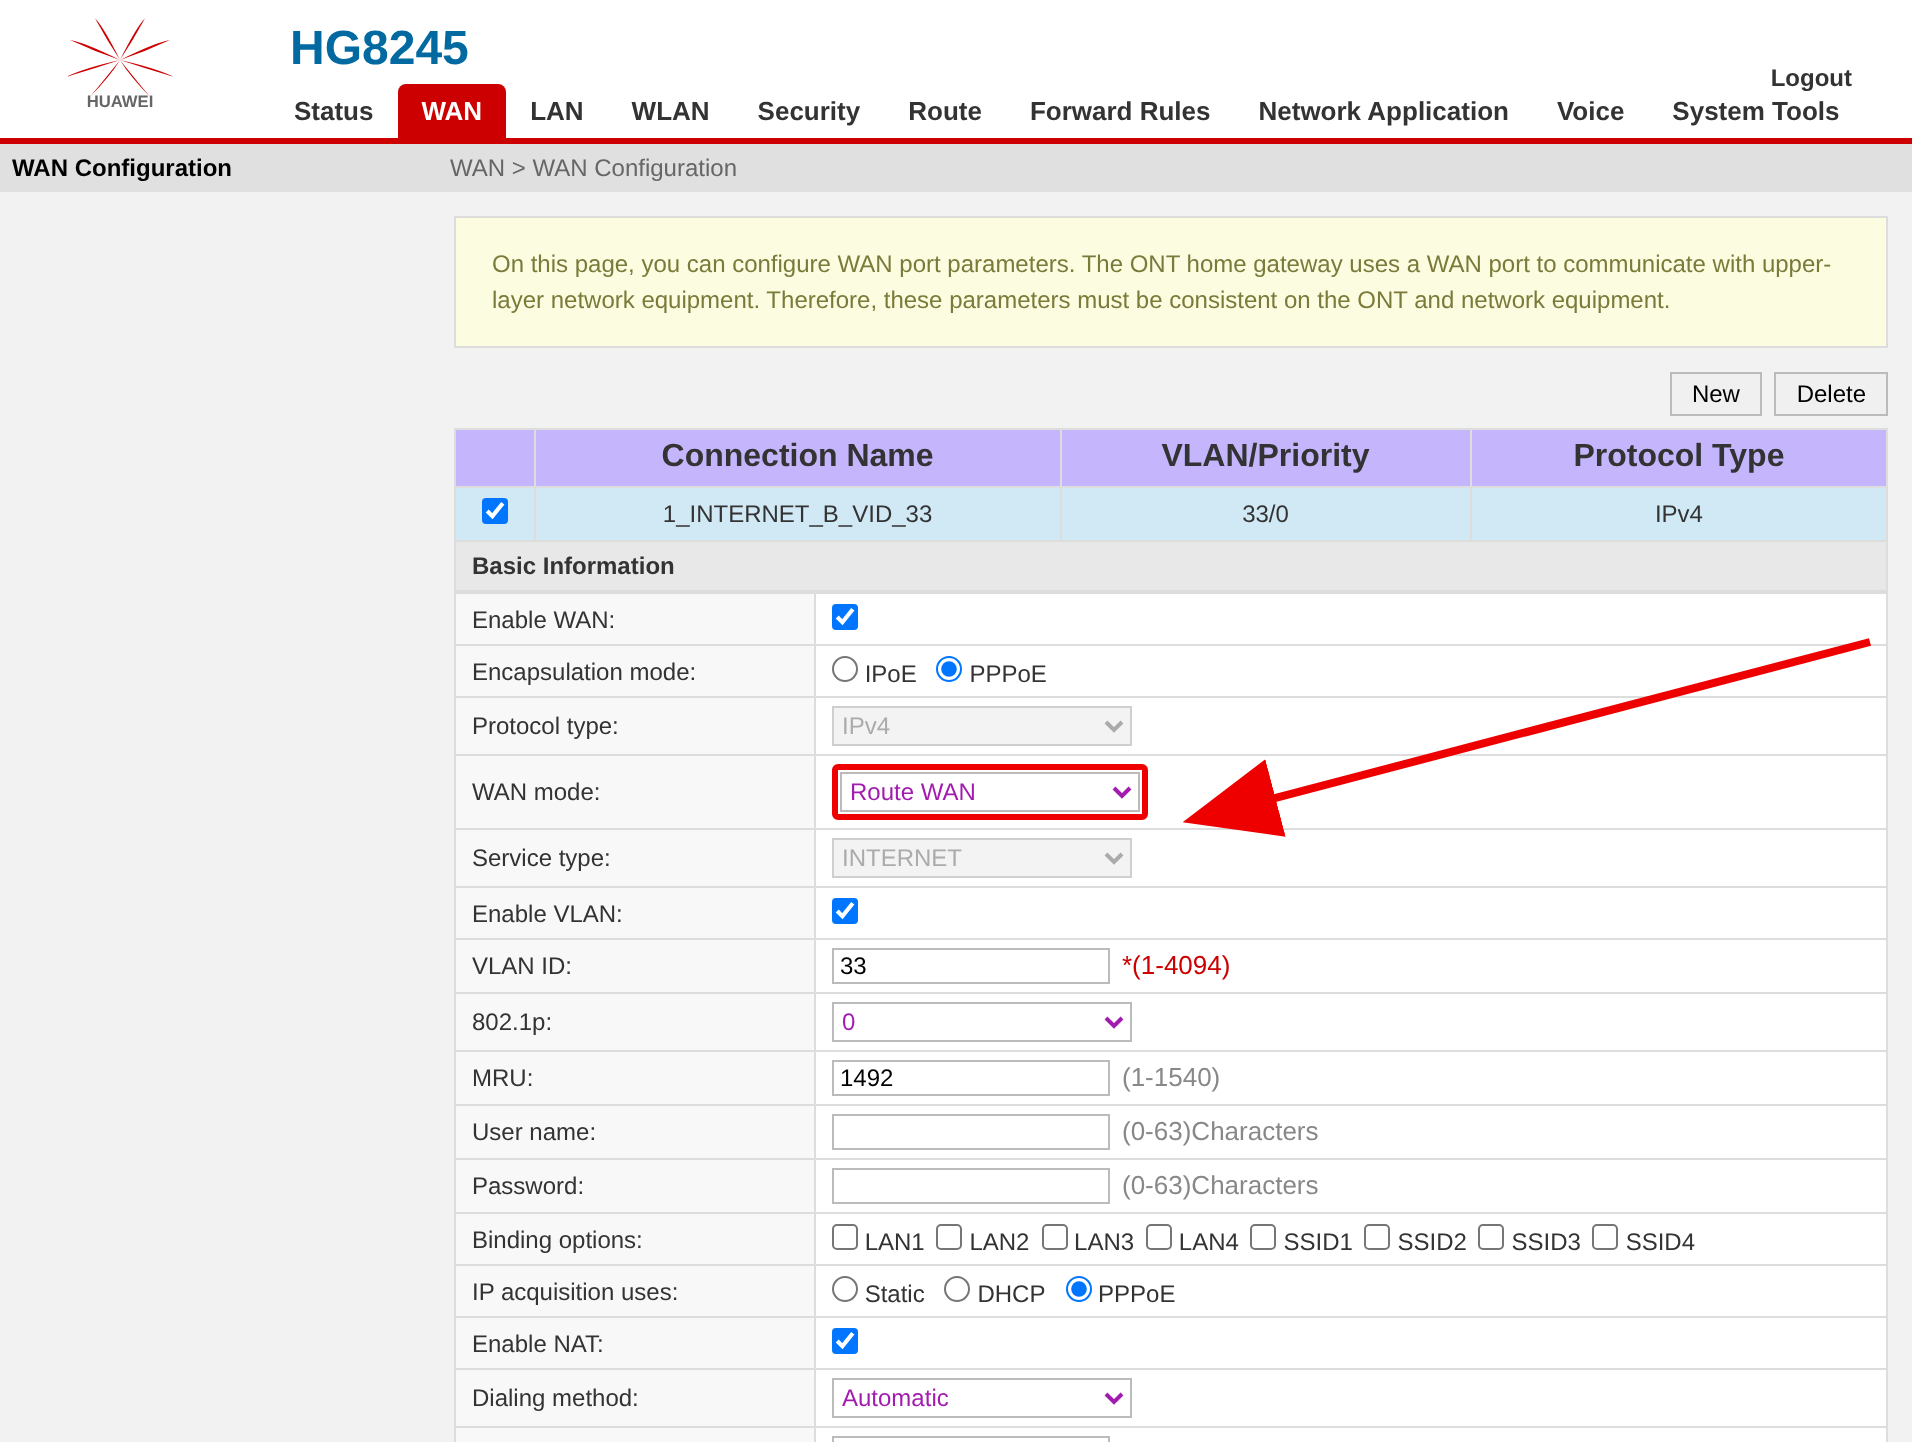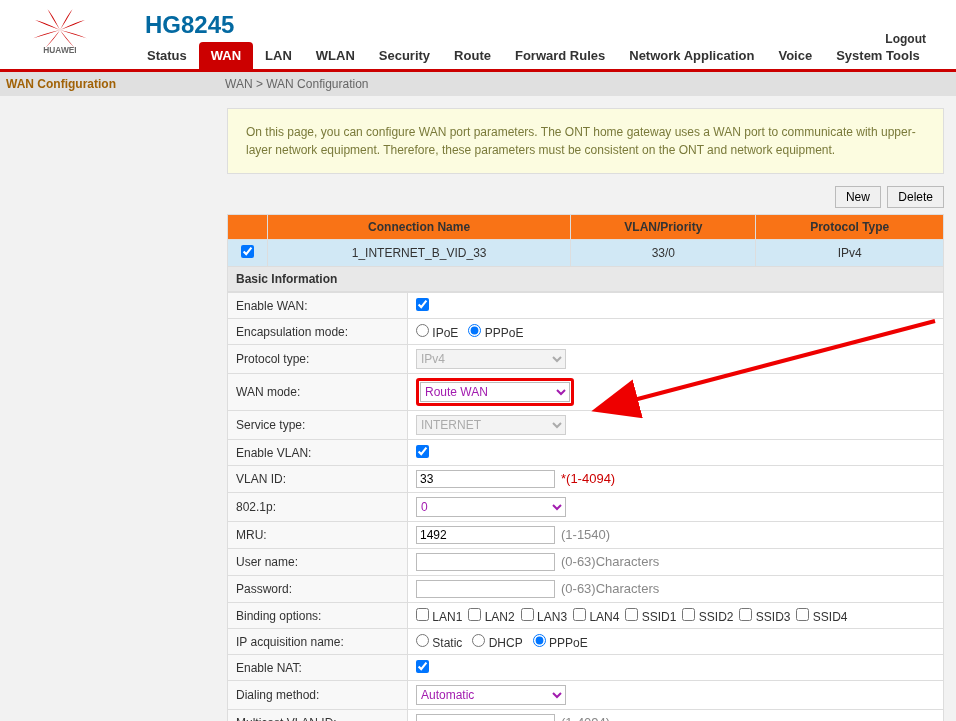--- a/index.html
+++ b/index.html
@@ -7,30 +7,30 @@
 .header { display: flex; align-items: center; padding: 0 15px; height: 60px; position: relative; }
 .logo { display: flex; align-items: center; gap: 8px; text-align: center; }
 .logo-svg { width: 90px; height: 50px; }
 .model { font-size: 24px; font-weight: bold; color: #0369a1; margin-left: 40px; margin-top: -10px; }
 .logout { position: absolute; right: 30px; top: 10px; font-weight: bold; color: #333; font-size: 12px; cursor: pointer; margin-top: 22px; }
 .tabs { display: flex; align-items: flex-end; margin-left: 135px; margin-top: -18px; gap: 0; }
 .tab { padding: 6px 12px; font-size: 13px; font-weight: bold; color: #333; cursor: pointer; }
 .tab.active { background: #c00; color: #fff; border-radius: 4px 4px 0 0; }
 .redbar { height: 3px; background: #c00; }
 .subbar { display: flex; background: #e0e0e0; height: 24px; align-items: center; font-size: 12px; }
-.subbar-left { width: 215px; padding-left: 6px; color: #a16207; font-weight: bold; }
+.subbar-left { width: 215px; padding-left: 6px; color: #000000; font-weight: bold; }
 .subbar-right { padding-left: 10px; color: #666; }
 .layout { display: flex; }
 .sidebar { width: 215px; background: #f2f2f2; min-height: 620px; }
 .main { flex: 1; background: #f2f2f2; padding: 12px; }
 .infobox { background: #fcfce0; border: 1px solid #ddd; padding: 14px 18px; color: #7a7a3a; font-size: 12px; line-height: 1.5; margin-bottom: 6px; }
 .btnrow { text-align: right; padding: 6px 0; }
 .btn { background: #f0f0f0; border: 1px solid #bbb; padding: 3px 10px; font-size: 12px; cursor: pointer; margin-left: 3px; }
 table.conn { width: 100%; border-collapse: collapse; background: #fff; }
-table.conn th { background: #f97316; padding: 5px; font-weight: bold; border: 1px solid #ddd; text-align: center; font-size: 12px; }
+table.conn th { background: #c4b5fd; padding: 5px; font-weight: bold; border: 1px solid #ddd; text-align: center; font-size: 16px; }
 table.conn td { background: #d1e8f5; padding: 5px; border: 1px solid #ddd; text-align: center; font-size: 12px; }
 .section-hdr { background: #e8e8e8; padding: 5px 8px; font-weight: bold; font-size: 12px; border: 1px solid #ddd; border-top: none; }
 table.form { width: 100%; border-collapse: collapse; background: #fff; }
 table.form td { border: 1px solid #ddd; padding: 4px 8px; font-size: 12px; vertical-align: middle; height: 26px; }
 table.form td.lbl { width: 180px; background: #f8f8f8; }
 .sel { width: 150px; height: 20px; font-size: 12px; border: 1px solid #bbb; background: #eee; color: #888; }
 .sel.active { background: #fff; color: #a21caf; }
 .txt { width: 139px; height: 18px; font-size: 12px; border: 1px solid #bbb; padding: 0 3px; }
 .hint { color: #888; margin-left: 6px; font-size: 13px; }
 .hint-red { color: #c00; }
@@ -150,21 +150,21 @@
           </tr>
       <tr>
             <td class="lbl">Password:</td>
           <td><input class="txt" type="password" style=""><span class="hint">(0-63)Characters</span></td>
           </tr>
       <tr>
             <td class="lbl">Binding options:</td>
           <td class="chk-group" id="binding-cell"><label><input type="checkbox" style=""> LAN1</label><label><input type="checkbox" style=""> LAN2</label><label><input type="checkbox" style=""> LAN3</label><label><input type="checkbox" style=""> LAN4</label><label><input type="checkbox" style=""> SSID1</label><label><input type="checkbox" style=""> SSID2</label><label><input type="checkbox" style=""> SSID3</label><label><input type="checkbox" style=""> SSID4</label></td>
           </tr>
       <tr>
-            <td class="lbl">IP acquisition name:</td>
+            <td class="lbl">IP acquisition uses:</td>
           <td class="radio-group" id="ipmode-cell"><label><input type="radio" name="ipm" style=""> Static</label><label><input type="radio" name="ipm" style=""> DHCP</label><label><input type="radio" name="ipm" checked="" style=""> PPPoE</label></td>
           </tr>
       <tr>
             <td class="lbl">Enable NAT:</td>
           <td><input type="checkbox" checked="" style=""></td>
           </tr>
       <tr>
             <td class="lbl">Dialing method:</td>
           <td><select class="sel active"><option>Automatic</option></select></td>
           </tr>

